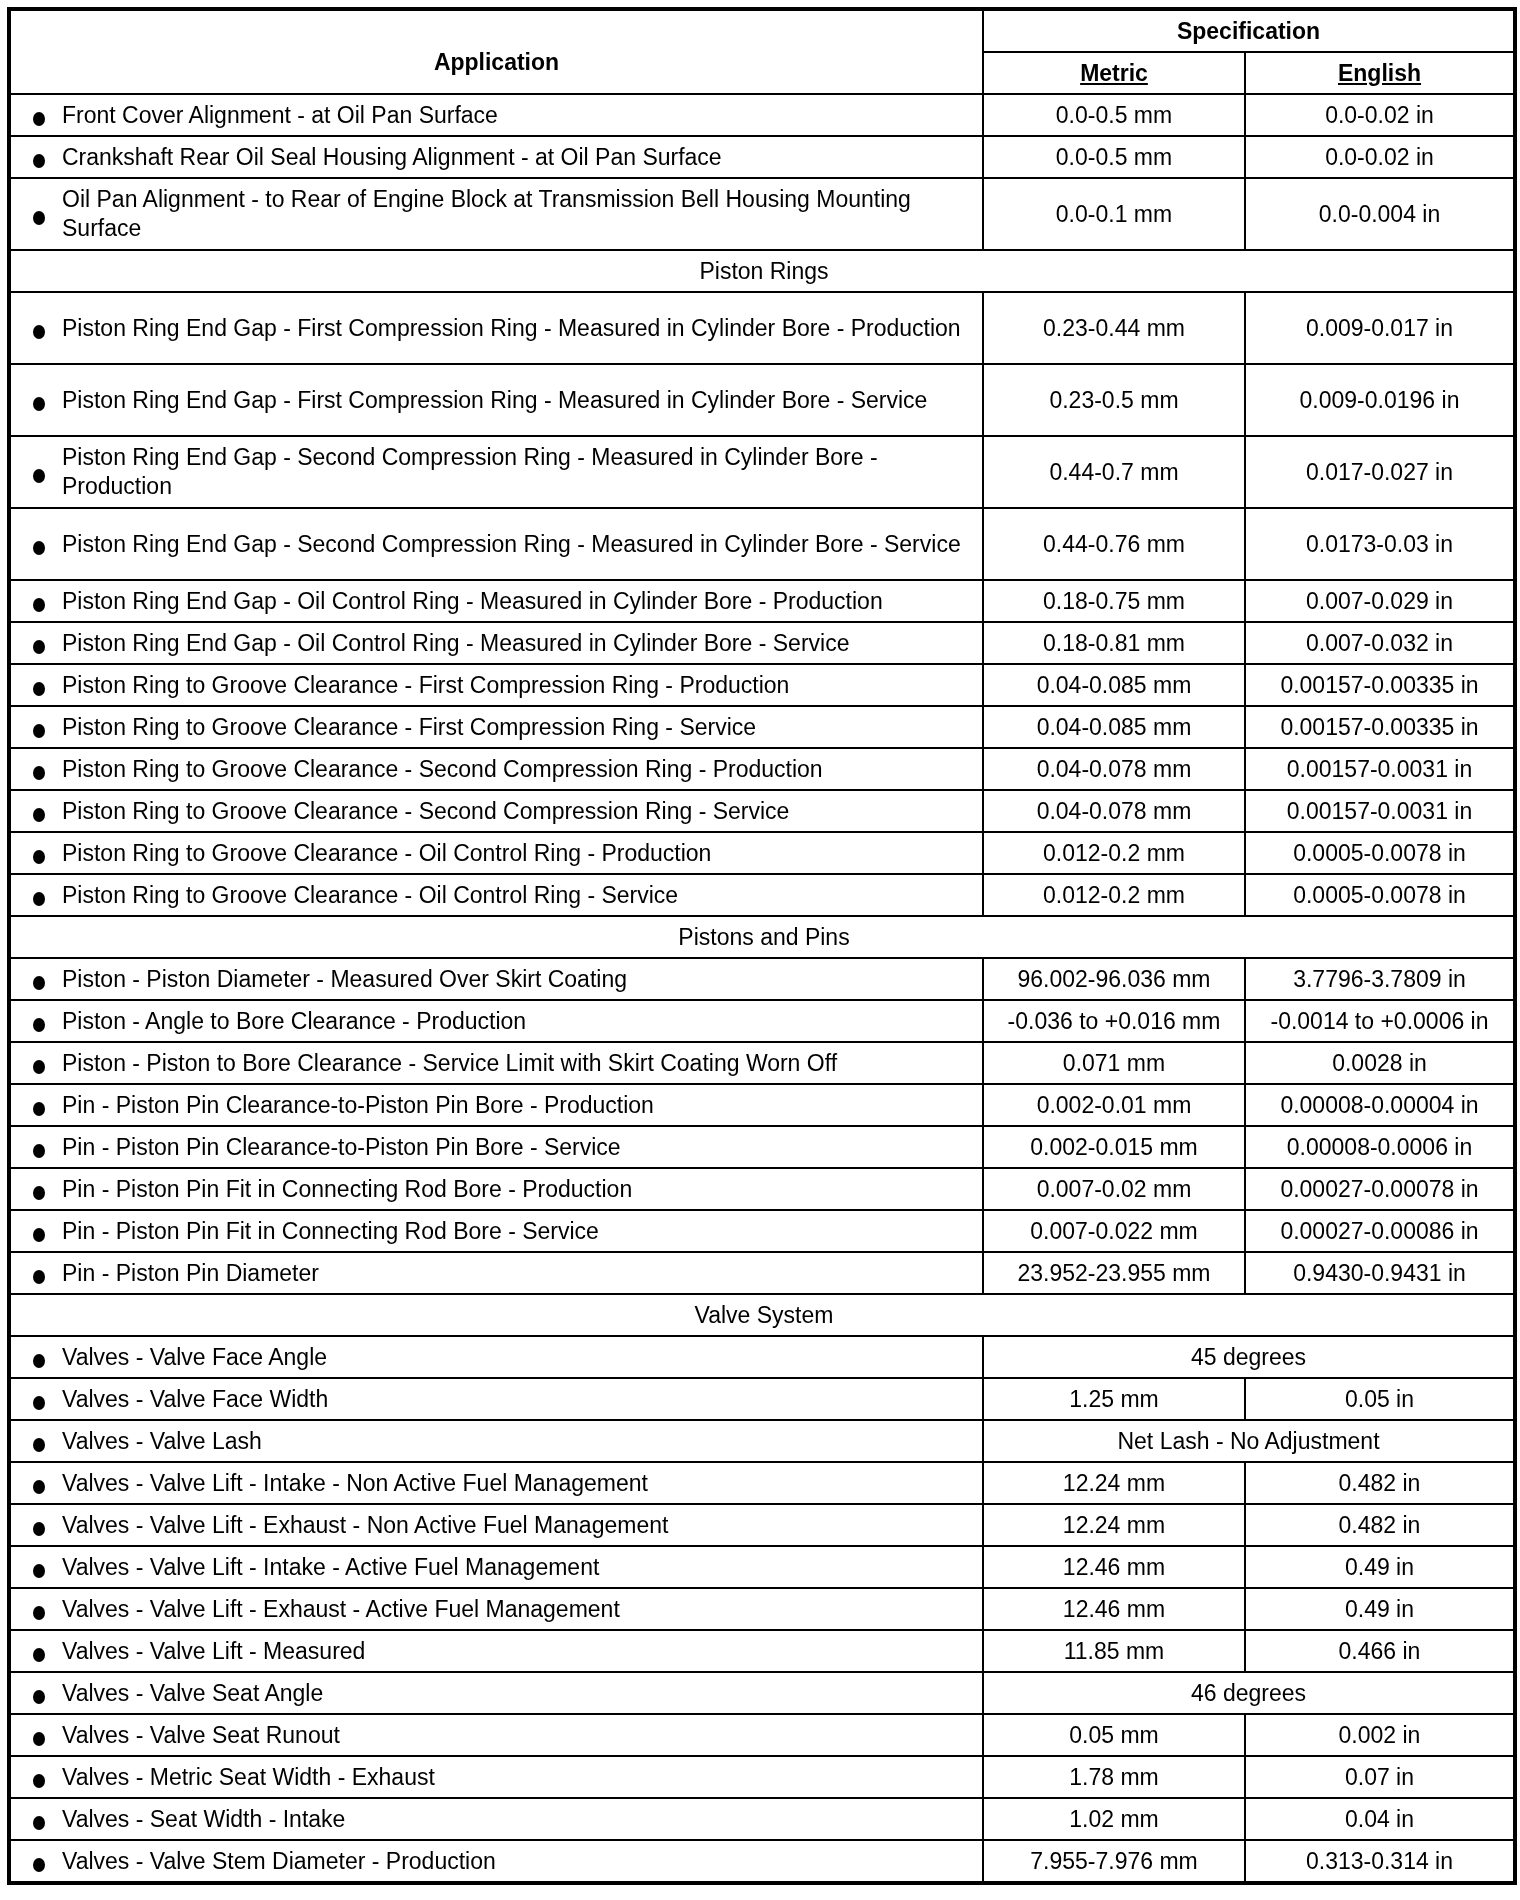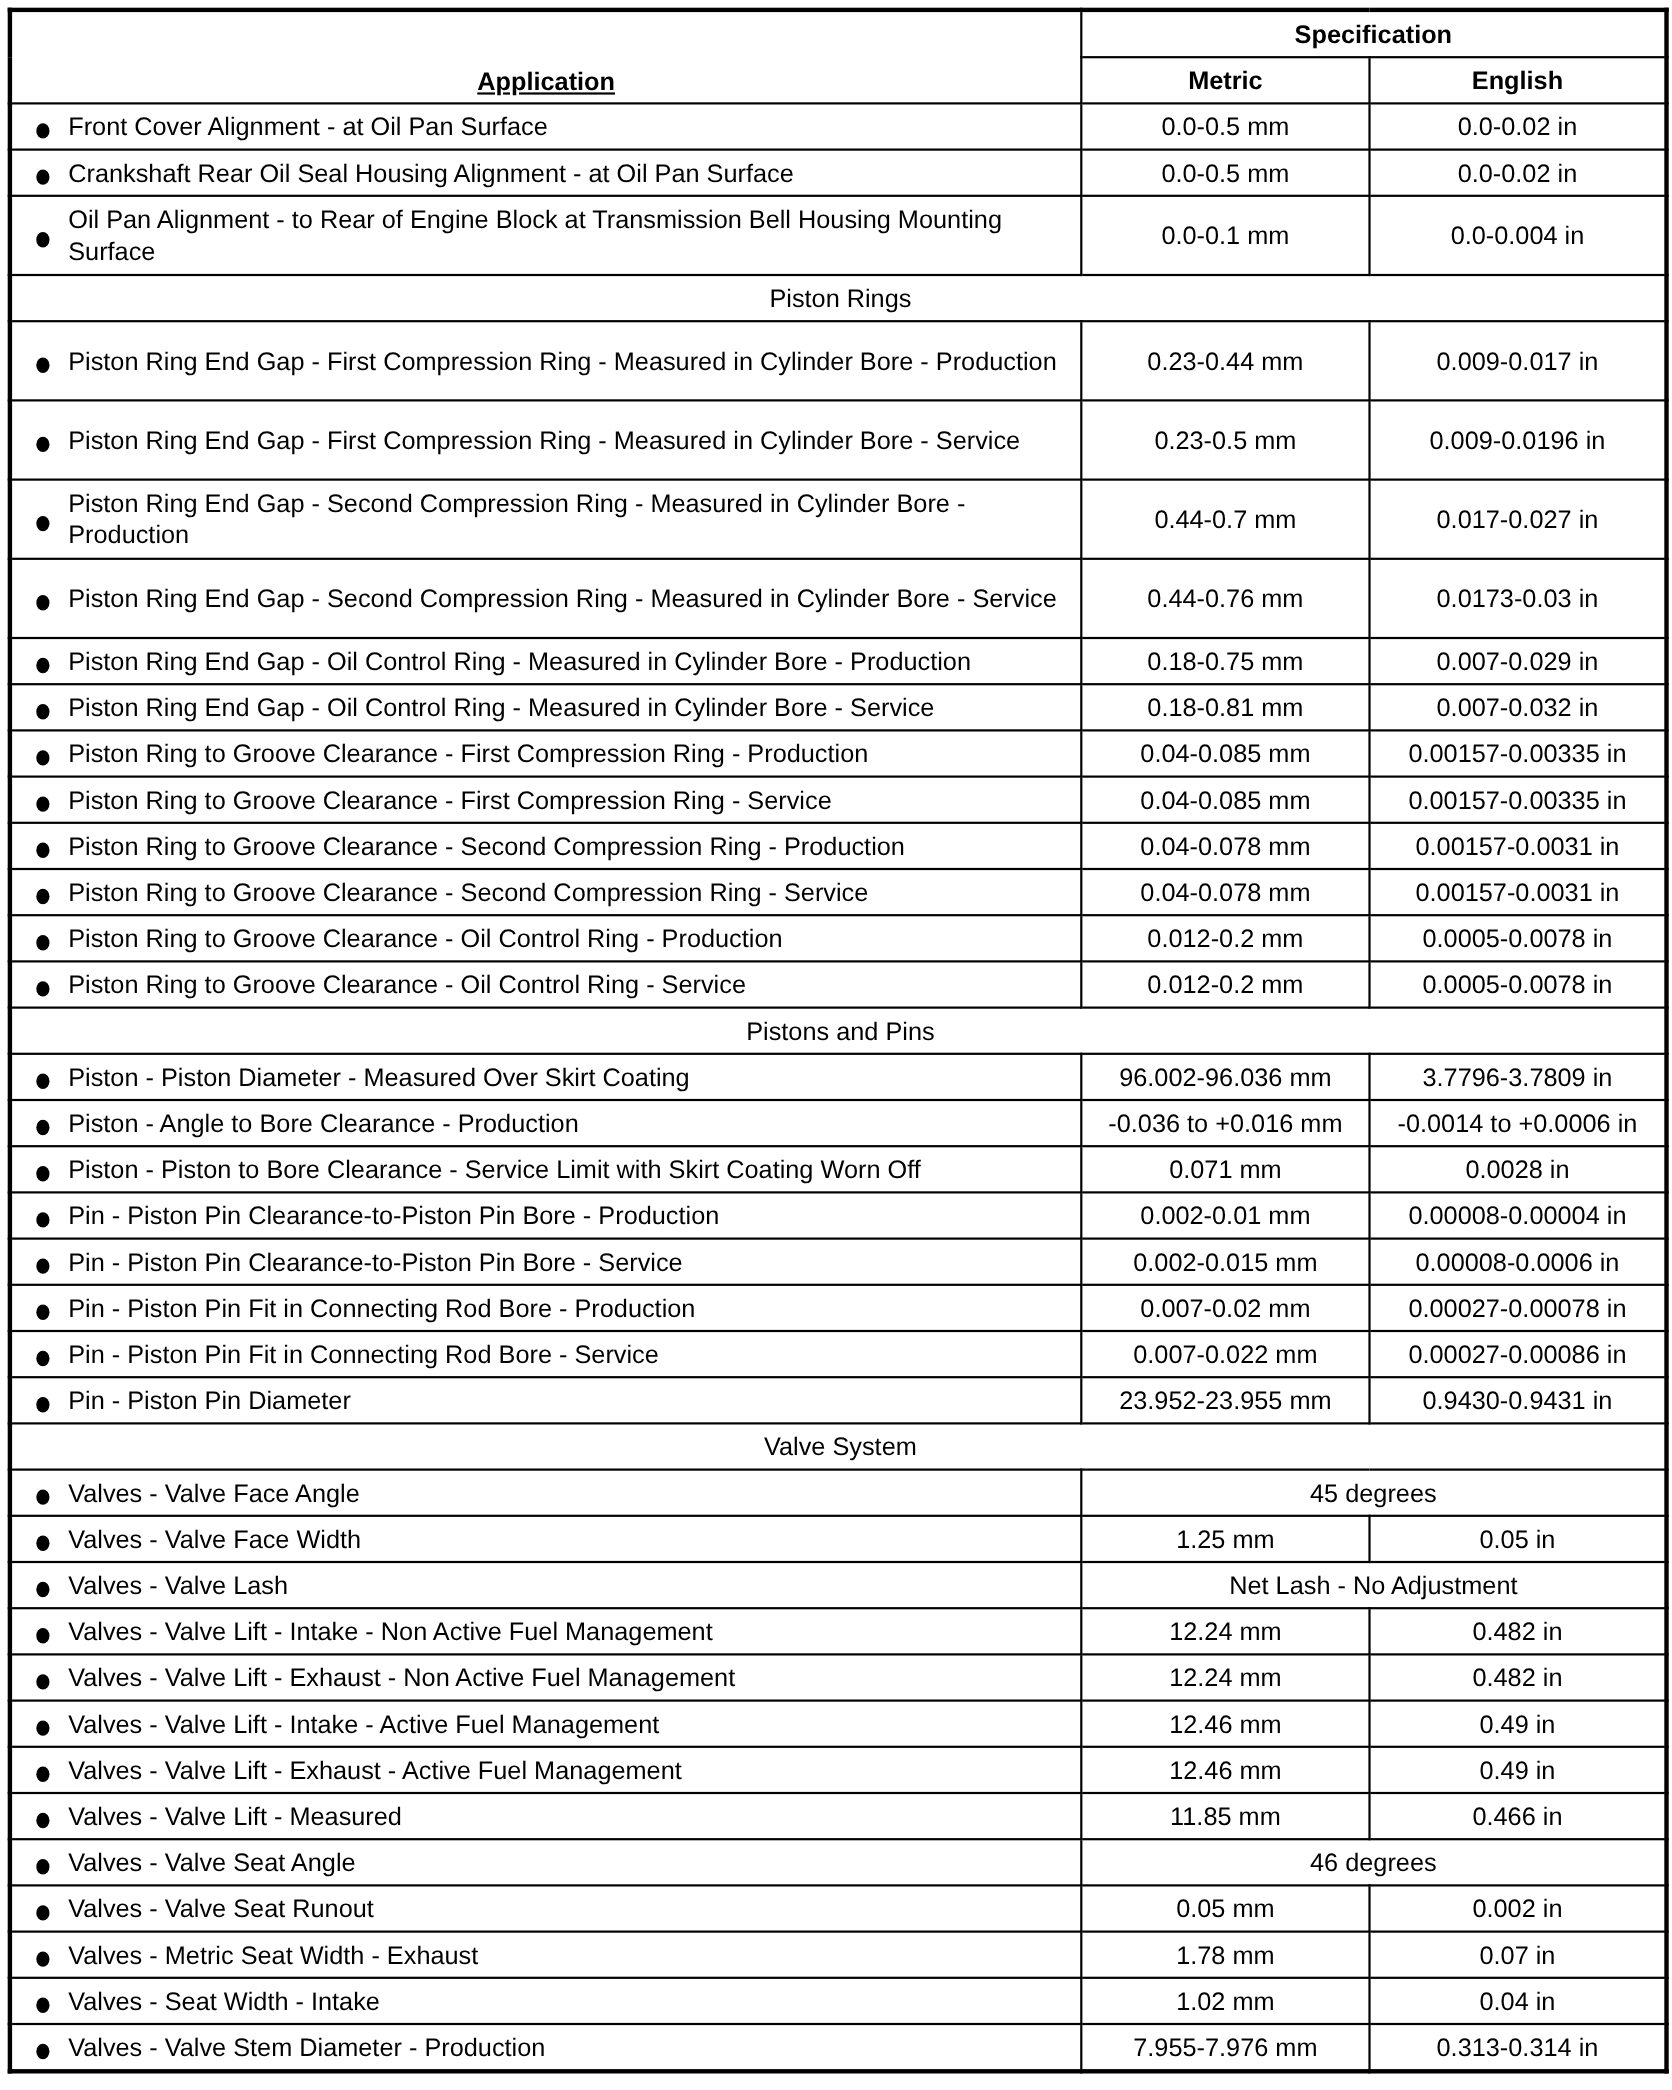--- a/index.html
+++ b/index.html
@@ -6,21 +6,21 @@
   body { width: 1520px; height: 1900px; position: relative; overflow: hidden;
          font-family: "Liberation Sans", sans-serif; color: #000; }
   table.spec { position: absolute; left: 7px; top: 7px; width: 1506px;
                border-collapse: collapse; border: 4px solid #000; table-layout: fixed; }
   table.spec td, table.spec th { border: 2px solid #000; font-size: 23px; line-height: 29px; padding: 0; }
   col.c-app { width: 974px; }
   col.c-met { width: 262px; }
   col.c-eng { width: 270px; }
   th { font-weight: bold; text-align: center; }
   tr.h1 th { height: 40px; }
-  tr.h2 th { height: 40px; }
+  tr.h2 th { height: 40px; text-decoration: underline; }
   tr.row td { height: 40px; }
   tr.row.tall td { height: 70px; }
   tr.section td { height: 40px; text-align: center; padding-left: 4px; }
   td.app { padding-left: 22px !important; vertical-align: middle; }
   td.app .wrap { display: flex; align-items: center; }
   td.app .bullet { width: 12px; height: 14px; border-radius: 50%; background: #000;
                    flex: 0 0 12px; margin-top: 8px; margin-right: 17px; }
   td.app .txt { flex: 1; padding-right: 10px; }
   td.val { text-align: center; vertical-align: middle; }
   tr.row + tr.row td, tr.section + tr.row td { }
@@ -29,21 +29,21 @@
 <body>
 
 <table class="spec">
   <colgroup>
     <col class="c-app">
       <col class="c-met">
       <col class="c-eng">
   </colgroup>
   <thead>
     <tr class="h1">
-      <th rowspan="2" style="vertical-align:bottom;padding-bottom:4px;text-decoration:underline;">Application</th>
+      <th rowspan="2" style="vertical-align:bottom;padding-bottom:16px;">Application</th>
       <th colspan="2">Specification</th>
     </tr>
     <tr class="h2">
       <th>Metric</th>
       <th>English</th>
     </tr>
   </thead>
   <tbody id="spec-body">
       <tr class="row">
         <td class="app">

